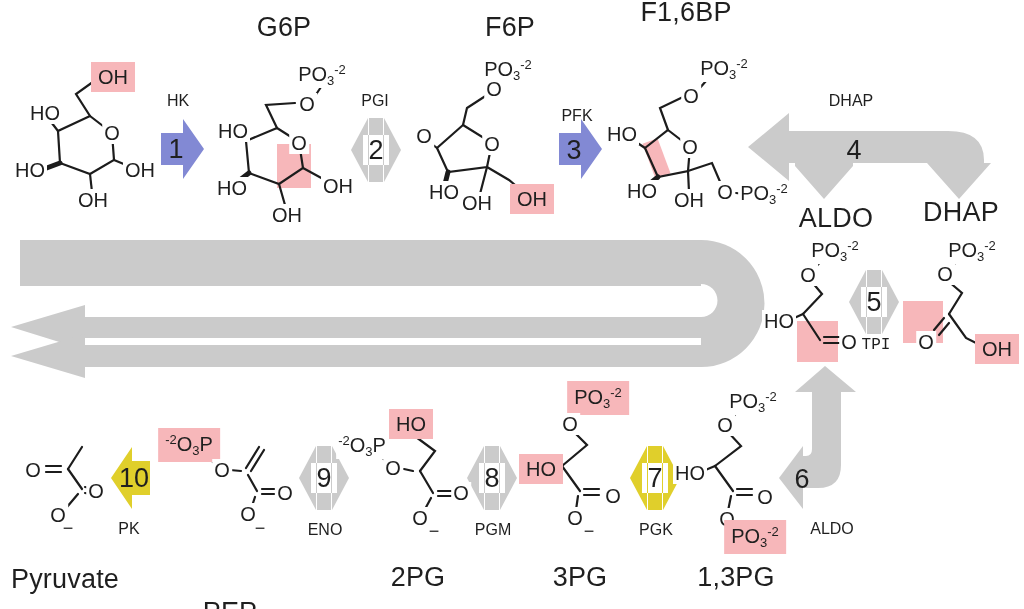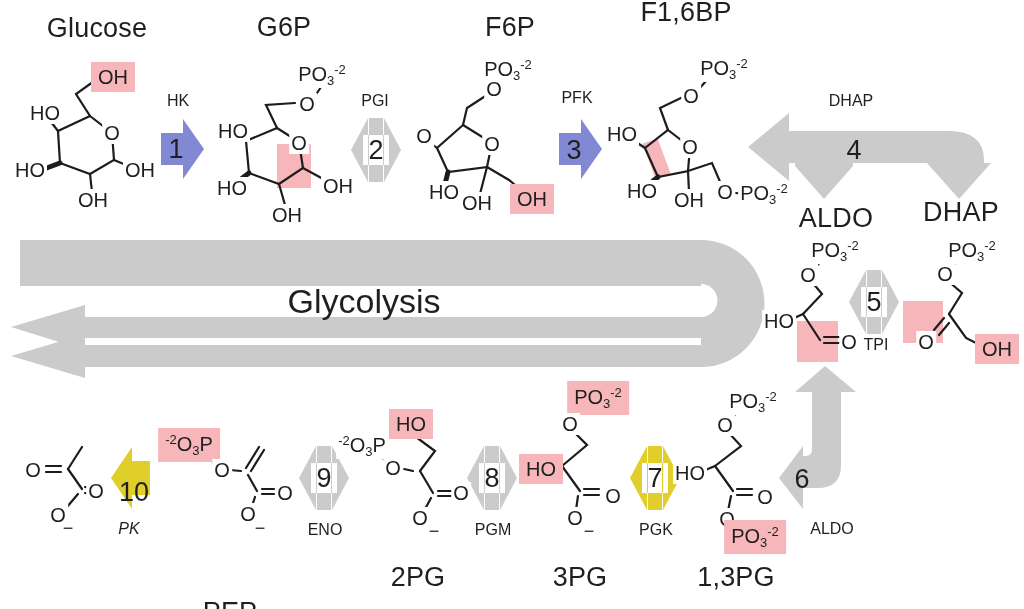--- a/index.html
+++ b/index.html
@@ -144,51 +144,50 @@
         <path d="M46,466 L61,466 M46,472 L61,472"></path>
         <path d="M68,469 L82,447"></path>
         <path d="M68,469 L82,489"></path>
         <path d="M85,487 L90,488 M85,493 L90,494"></path>
         <path d="M78,494 L67,507"></path>
       </g>
     </g>
   </svg>
 
   <div id="labels">
-      <span class="lb title" style="left: 97px; top: 28px;">Glucose</span>
       <span class="lb title" style="left: 284px; top: 27px;">G6P</span>
       <span class="lb title" style="left: 510px; top: 27px;">F6P</span>
       <span class="lb title" style="left: 686px; top: 12px;">F1,6BP</span>
       <span class="lb title" style="left: 836px; top: 218px;">ALDO</span>
       <span class="lb title" style="left: 961px; top: 212px;">DHAP</span>
+      <span class="lb title" style="left: 65px; top: 579px;">Pyruvate</span>
       <span class="lb title" style="left: 230px; top: 612px;">PEP</span>
       <span class="lb title" style="left: 418px; top: 577px;">2PG</span>
       <span class="lb title" style="left: 580px; top: 577px;">3PG</span>
       <span class="lb title" style="left: 736px; top: 577px;">1,3PG</span>
-      <span class="lb glyco" style="left: 364px; top: 301px;">Glycolysis</span>
       <span class="lb enz" style="left: 178px; top: 101px;">HK</span>
       <span class="lb enz" style="left: 375px; top: 101px;">PGI</span>
-      <span class="lb enz" style="left: 577px; top: 98px; text-align: center;">PFK</span>
+      <span class="lb enz" style="left: 577px; top: 116px; text-align: center;">PFK</span>
       <span class="lb enz" style="left: 851px; top: 101px;">DHAP</span>
-      <span class="lb enz" style="left: 876px; top: 345px;">TPI</span>
+      <span class="lb enz" style="left: 876px; top: 345px; font-family: Liberation Mono, monospace;">TPI</span>
       <span class="lb enz" style="left: 832px; top: 529px;">ALDO</span>
       <span class="lb enz" style="left: 656px; top: 530px;">PGK</span>
       <span class="lb enz" style="left: 493px; top: 530px;">PGM</span>
       <span class="lb enz" style="left: 325px; top: 530px;">ENO</span>
-      <span class="lb enz" style="left: 129px; top: 529px; font-style: italic;">PK</span>
+      <span class="lb enz" style="left: 129px; top: 529px;">PK</span>
       <span class="lb num" style="left: 176px; top: 149px;">1</span>
       <span class="lb num" style="left: 376px; top: 150px;">2</span>
       <span class="lb num" style="left: 574px; top: 150px;">3</span>
       <span class="lb num" style="left: 854px; top: 150px;">4</span>
       <span class="lb num" style="left: 874px; top: 302px;">5</span>
       <span class="lb num" style="left: 802px; top: 479px;">6</span>
       <span class="lb num" style="left: 655px; top: 478px;">7</span>
       <span class="lb num" style="left: 492px; top: 478px;">8</span>
       <span class="lb num" style="left: 324px; top: 478px;">9</span>
-      <span class="lb num" style="left: 134px; top: 492px; text-align: right;">10</span>
+      <span class="lb num" style="left: 134px; top: 478px; text-align: right;">10</span>
       <span class="lb atom hl" style="left: 113px; top: 77px;">OH</span>
       <span class="lb atom" style="left: 45px; top: 113px;">HO</span>
       <span class="lb atom" style="left: 112px; top: 133px;">O</span>
       <span class="lb atom" style="left: 30px; top: 170px;">HO</span>
       <span class="lb atom" style="left: 140px; top: 170px;">OH</span>
       <span class="lb atom" style="left: 93px; top: 200px;">OH</span>
       <span class="lb atom" style="left: 322px; top: 75px;"><span>PO</span><span class="sub">3</span><span class="sup">-2</span></span>
       <span class="lb atom" style="left: 307px; top: 104px;">O</span>
       <span class="lb atom" style="left: 233px; top: 131px;">HO</span>
       <span class="lb atom" style="left: 299px; top: 143px;">O</span>

